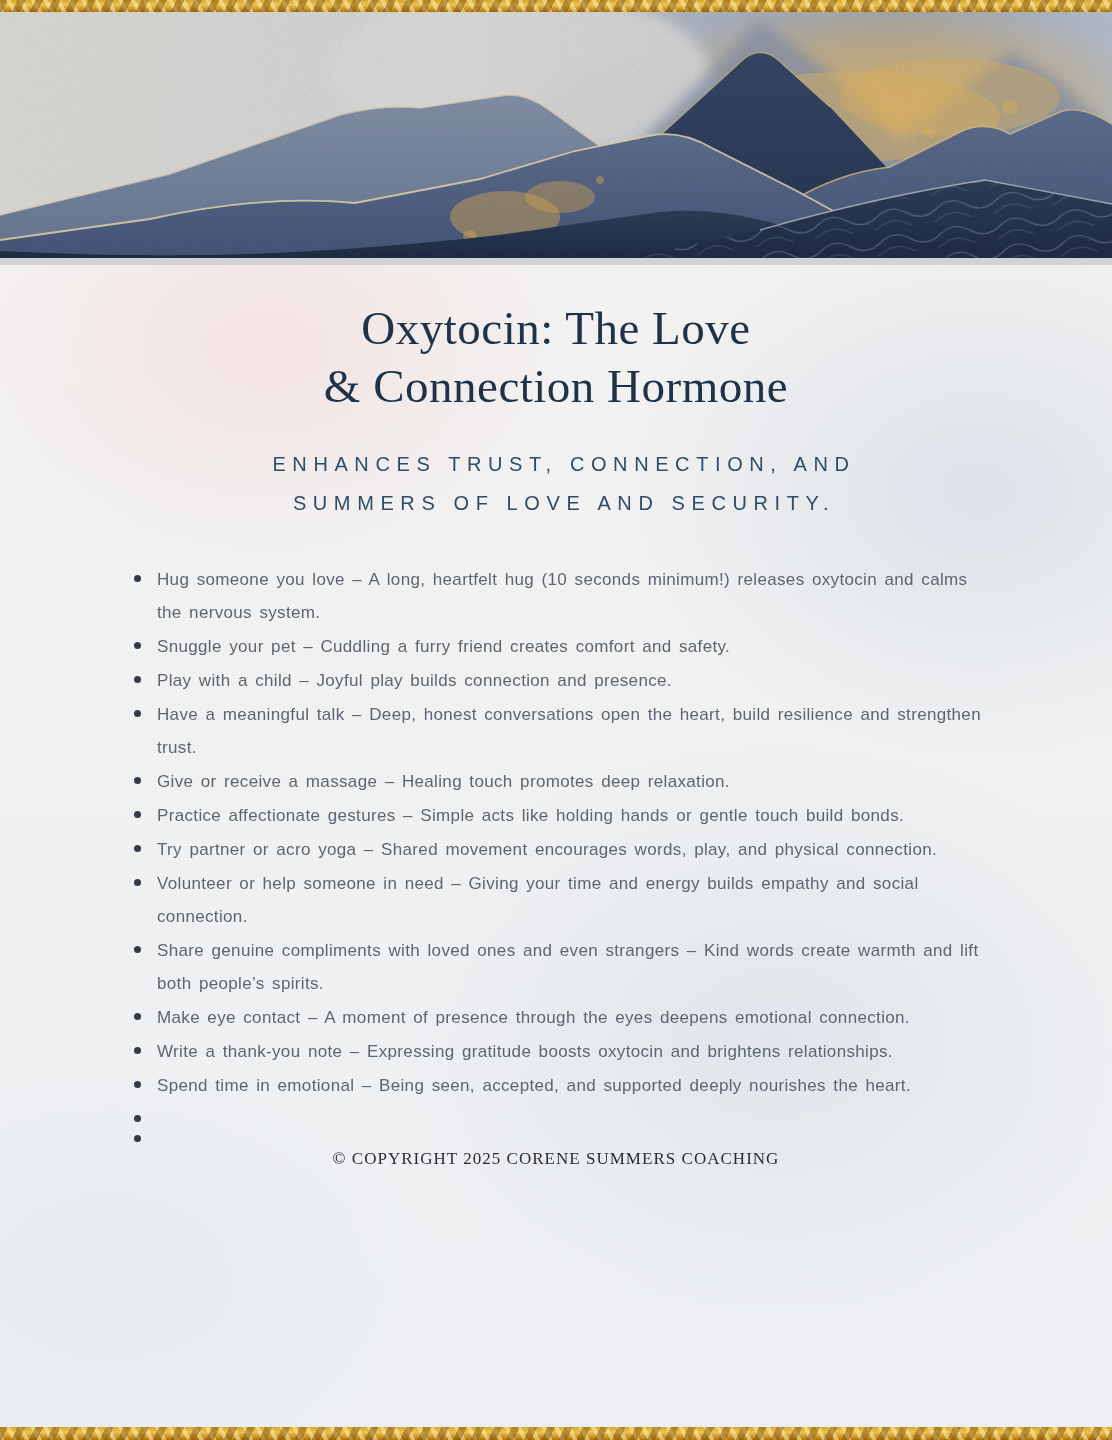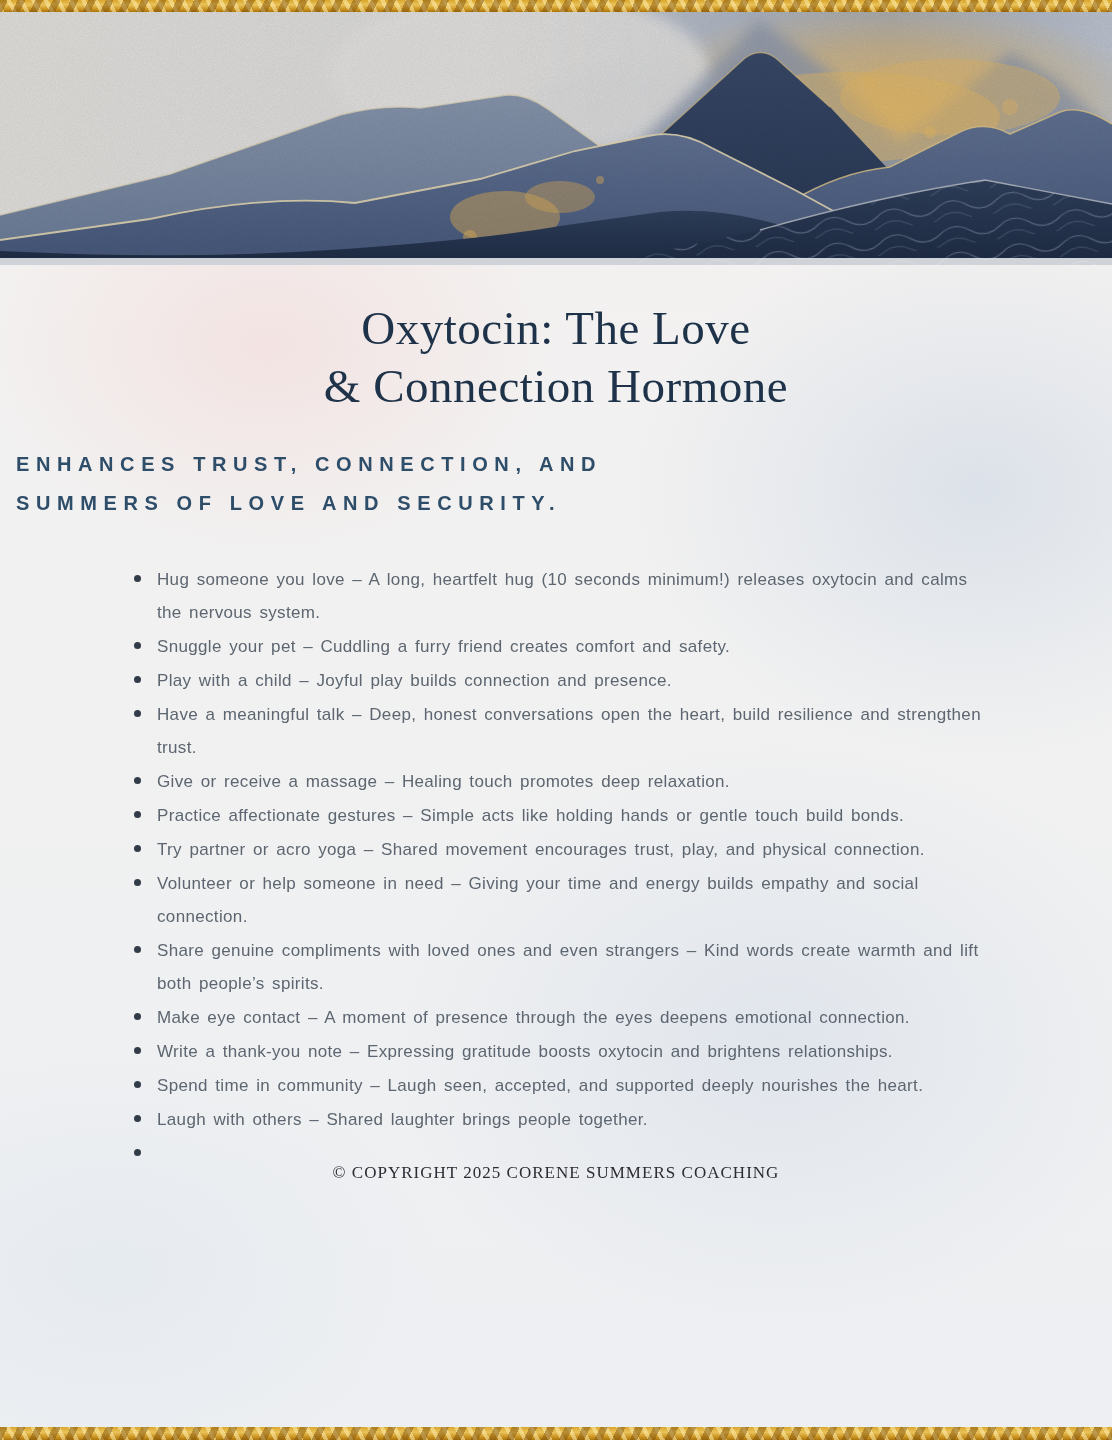--- a/index.html
+++ b/index.html
@@ -33,21 +33,22 @@
     margin:34px 0 0 0;
     text-align:center;
     font-family:"Liberation Serif", serif;
     font-weight:400;
     font-size:47px;line-height:58px;
     color:#1e3349;
     letter-spacing:.5px;
   }
   .subtitle{
     margin:30px 0 0 16px;
-    font-weight:700;
+    text-align:center;
+    font-weight:400;
     font-size:20px;line-height:39px;
     letter-spacing:.33em;
     color:#2e4d69;
   }
   ul.tips{
     list-style:none;
     margin:40px 0 0 134px;
     padding:0;
     width:856px;
   }
@@ -206,45 +207,44 @@
       <li>
           <span class="bullet-dot"></span>
           <span>Give or receive a massage – Healing touch promotes deep relaxation.</span>
         </li>
       <li>
           <span class="bullet-dot"></span>
           <span>Practice affectionate gestures – Simple acts like holding hands or gentle touch build bonds.</span>
         </li>
       <li>
           <span class="bullet-dot"></span>
-          <span>Try partner or acro yoga – Shared movement encourages trust, play, and physical connection.</span>
+          <span>Try partner or acro yoga – Shared movement encourages words, play, and physical connection.</span>
         </li>
       <li>
           <span class="bullet-dot"></span>
           <span>Volunteer or help someone in need – Giving your time and energy builds empathy and social connection.</span>
         </li>
       <li>
           <span class="bullet-dot"></span>
           <span>Share genuine compliments with loved ones and even strangers – Kind words create warmth and lift both people’s spirits.</span>
         </li>
       <li>
           <span class="bullet-dot"></span>
           <span>Make eye contact – A moment of presence through the eyes deepens emotional connection.</span>
         </li>
       <li>
           <span class="bullet-dot"></span>
           <span>Write a thank-you note – Expressing gratitude boosts oxytocin and brightens relationships.</span>
         </li>
       <li>
           <span class="bullet-dot"></span>
-          <span>Spend time in community – Laugh seen, accepted, and supported deeply nourishes the heart.</span>
-        </li>
-      <li>
-          <span class="bullet-dot"></span>
-          <span>Laugh with others – Shared laughter brings people together.</span>
+          <span>Spend time in emotional – Being seen, accepted, and supported deeply nourishes the heart.</span>
+        </li>
+      <li>
+          <span class="bullet-dot"></span>
         </li>
       <li>
           <span class="bullet-dot"></span>
         </li>
     </ul>
 
     <footer class="copyright">© COPYRIGHT 2025 CORENE SUMMERS COACHING</footer>
 
   </main>
 

